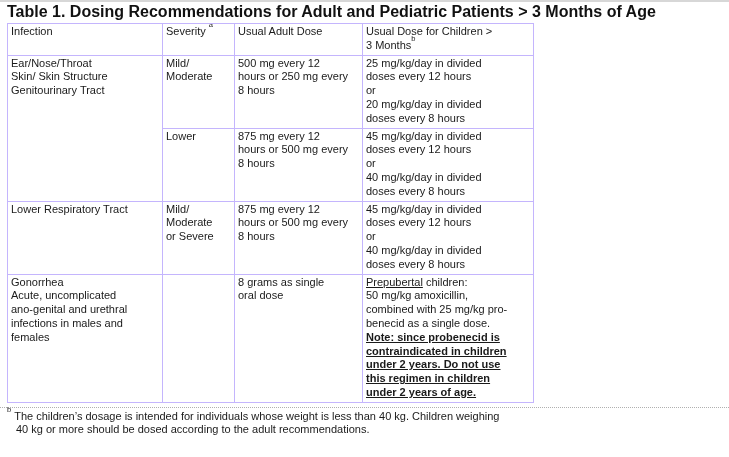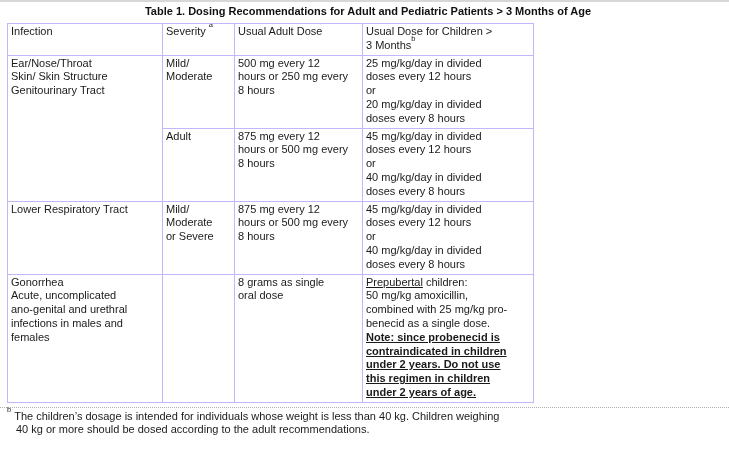--- a/index.html
+++ b/index.html
@@ -10,25 +10,24 @@
     color: #1a1a1a;
     overflow: hidden;
   }
   .top-rule {
     width: 729px; height: 2px;
     background: #c9c9c9;
     opacity: .75;
   }
   .title {
     margin: 3px 0 0 7px;
-    font-size: 11px;
+    font-size: 16px;
     line-height: 13px;
     font-weight: bold;
     color: #111;
-    text-align: center;
   }
   table.dosing {
     margin: 5px 0 0 7px;
     border-collapse: collapse;
     table-layout: fixed;
     width: 526px;
   }
   table.dosing td, table.dosing th {
     border: 1px solid #c4b5fd;
     vertical-align: top;
@@ -104,21 +103,21 @@
 hours or 250 mg every
 8 hours</td>
         <td>25 mg/kg/day in divided
 doses every 12 hours
 or
 20 mg/kg/day in divided
 doses every 8 hours</td>
       </tr>
 
       <tr class="r-severe">
-        <td>Adult</td>
+        <td>Lower</td>
         <td>875 mg every 12
 hours or 500 mg every
 8 hours</td>
         <td>45 mg/kg/day in divided
 doses every 12 hours
 or
 40 mg/kg/day in divided
 doses every 8 hours</td>
       </tr>
 

